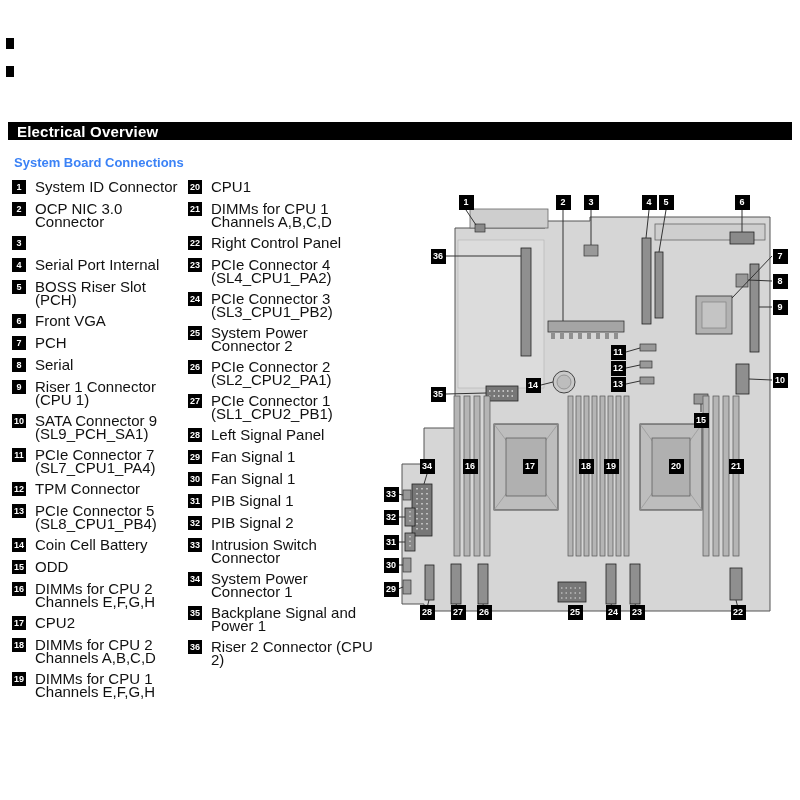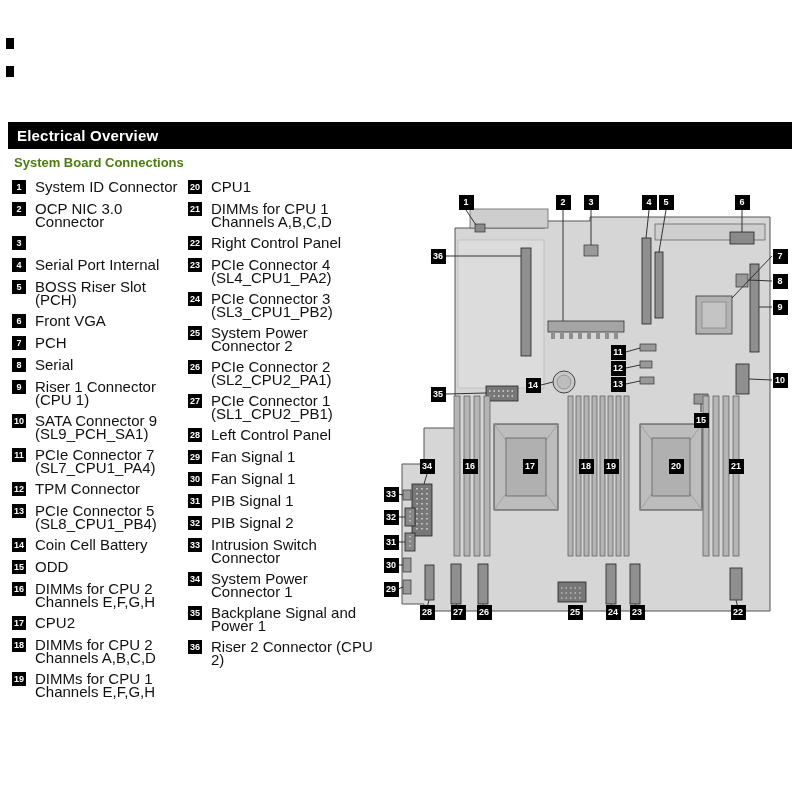--- a/index.html
+++ b/index.html
@@ -8,28 +8,28 @@
     position: relative;
     overflow: hidden;
     font-family: "Liberation Sans", sans-serif;
     color: #111;
   }
   .mark { position: absolute; background: #000; }
   .mark1 { left: 6px; top: 38px; width: 8px; height: 11px; }
   .mark2 { left: 6px; top: 66px; width: 8px; height: 11px; }
 
   .title-bar {
-    position: absolute; left: 8px; right: 8px; top: 122px; height: 27px;
+    position: absolute; left: 8px; right: 8px; top: 122px; height: 18px;
     background: #000; color: #fff;
     display: flex; align-items: center; padding-left: 9px;
     font-weight: bold; font-size: 15px; letter-spacing: 0.2px;
   }
   .subtitle {
     position: absolute; left: 14px; top: 155px;
-    font-weight: bold; font-size: 13px; color: #4d7c0f;
+    font-weight: bold; font-size: 13px; color: #3b82f6;
   }
 
   .legend-col { position: absolute; top: 180px; }
   #legend-left  { left: 12px;  width: 176px; }
   #legend-right { left: 188px; width: 192px; }
   .legend-row { display: flex; align-items: flex-start; margin-bottom: 8px; }
   .badge {
     flex: 0 0 auto; width: 14px; height: 14px; background: #000; color: #fff;
     font-size: 9px; font-weight: bold;
     display: flex; align-items: center; justify-content: center;
@@ -180,21 +180,21 @@
       <span class="legend-label">PCIe Connector 2
 (SL2_CPU2_PA1)</span>
     </div>
     <div class="legend-row">
       <span class="badge">27</span>
       <span class="legend-label">PCIe Connector 1
 (SL1_CPU2_PB1)</span>
     </div>
     <div class="legend-row">
       <span class="badge">28</span>
-      <span class="legend-label">Left Control Panel</span>
+      <span class="legend-label">Left Signal Panel</span>
     </div>
     <div class="legend-row">
       <span class="badge">29</span>
       <span class="legend-label">Fan Signal 1</span>
     </div>
     <div class="legend-row">
       <span class="badge">30</span>
       <span class="legend-label">Fan Signal 1</span>
     </div>
     <div class="legend-row">

